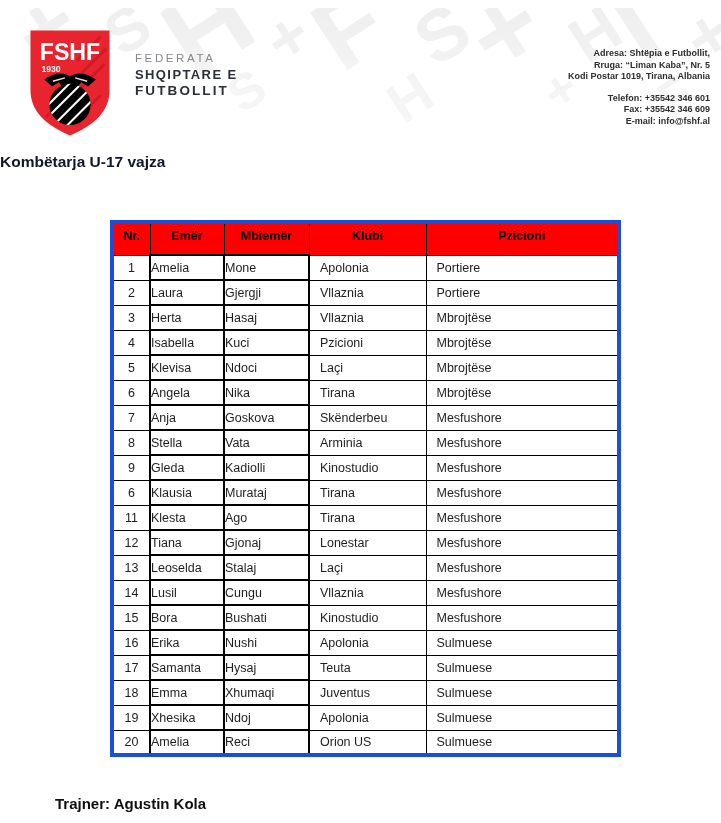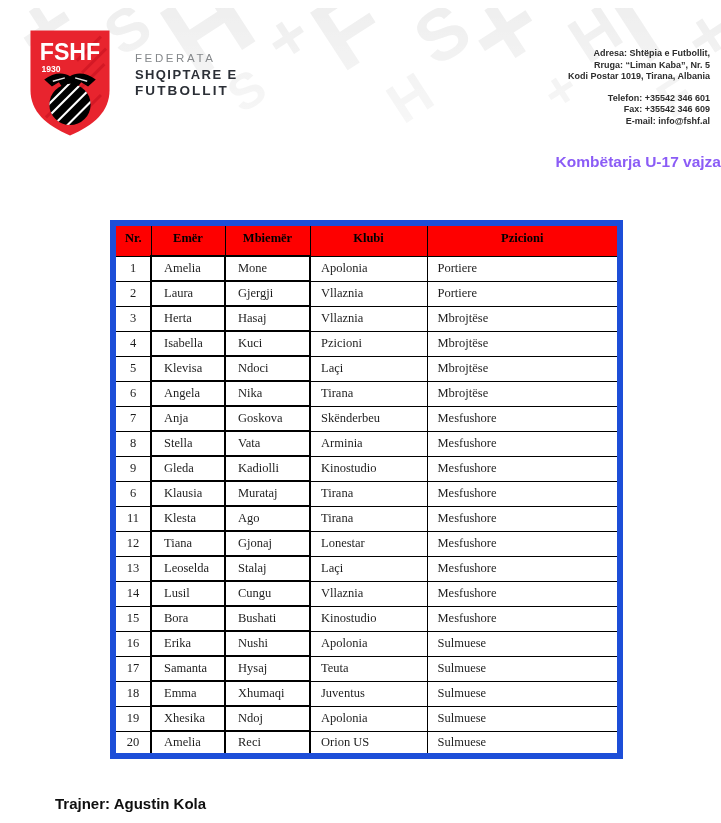--- a/index.html
+++ b/index.html
@@ -25,22 +25,22 @@
   
   .fed-name { position:absolute; left:135px; top:44px; width:116px; }
   .fed-line1 { font-size:11.5px; letter-spacing:2.6px; color:var(--fed-gray,#85888b); font-weight:normal; margin-bottom:3px; }
   .fed-line2 { font-size:13px; letter-spacing:1.4px; color:#2b2f36; font-weight:bold; margin-bottom:1px; }
   .fed-line3 { font-size:13.5px; letter-spacing:2.1px; color:#2b2f36; font-weight:bold; }
   
   .contact { position:absolute; right:11px; top:40px; text-align:right; font-weight:bold;
              font-size:9px; line-height:11.5px; color:#2d2d2d; }
   .contact .gap { height:10px; }
   
-  .doc-title { position:absolute; left:0; right:0; top:145px; text-align:right;
-               font-size:15.5px; font-weight:bold; color:#8b5cf6; }
+  .doc-title { position:absolute; left:0; right:0; top:145px; text-align:left;
+               font-size:15.5px; font-weight:bold; color:#0f172a; }
   
   table.roster {
     position:absolute; left:110px; top:212px; width:507px;
     border-collapse:collapse; table-layout:fixed;
     font-size:12.5px; color:#1d1d1d;
   }
   table.roster col.c-nr { width:38px; }
   table.roster col.c-emer { width:74px; }
   table.roster col.c-mbiemer { width:85px; }
   table.roster col.c-klubi { width:117px; }
@@ -49,23 +49,23 @@
     background:var(--red,#fe0000); color:#000; font-weight:bold; font-size:12.5px;
     height:33px; vertical-align:top; padding-top:5px; text-align:center;
     border:1px solid #000;
   }
   table.roster td {
     height:25px; border:1px solid #000; vertical-align:middle;
     padding-left:10px; text-align:left; overflow:hidden; white-space:nowrap;
   }
   table.roster td.col-nr { text-align:center; padding-left:0; }
   table.roster td.col-emer, table.roster td.col-mbiemer {
-    border-width:2px; padding-left:12px;
-  }
-  table.roster { border:6px solid #1d4ed8;font-family:Liberation Serif, serif; }
+    border-width:2px; padding-left:0;
+  }
+  table.roster { border:4px solid #1d4ed8; }
   
   .trainer { position:absolute; left:55px; top:787px; font-size:15px; font-weight:bold; color:#0f0f0f; }
 </style>
 </head>
 <body>
 
 <div class="page">
 
   <div class="bg-pattern">
       <span style="left: 18px; top: -28px; font-size: 96px;">+</span>

